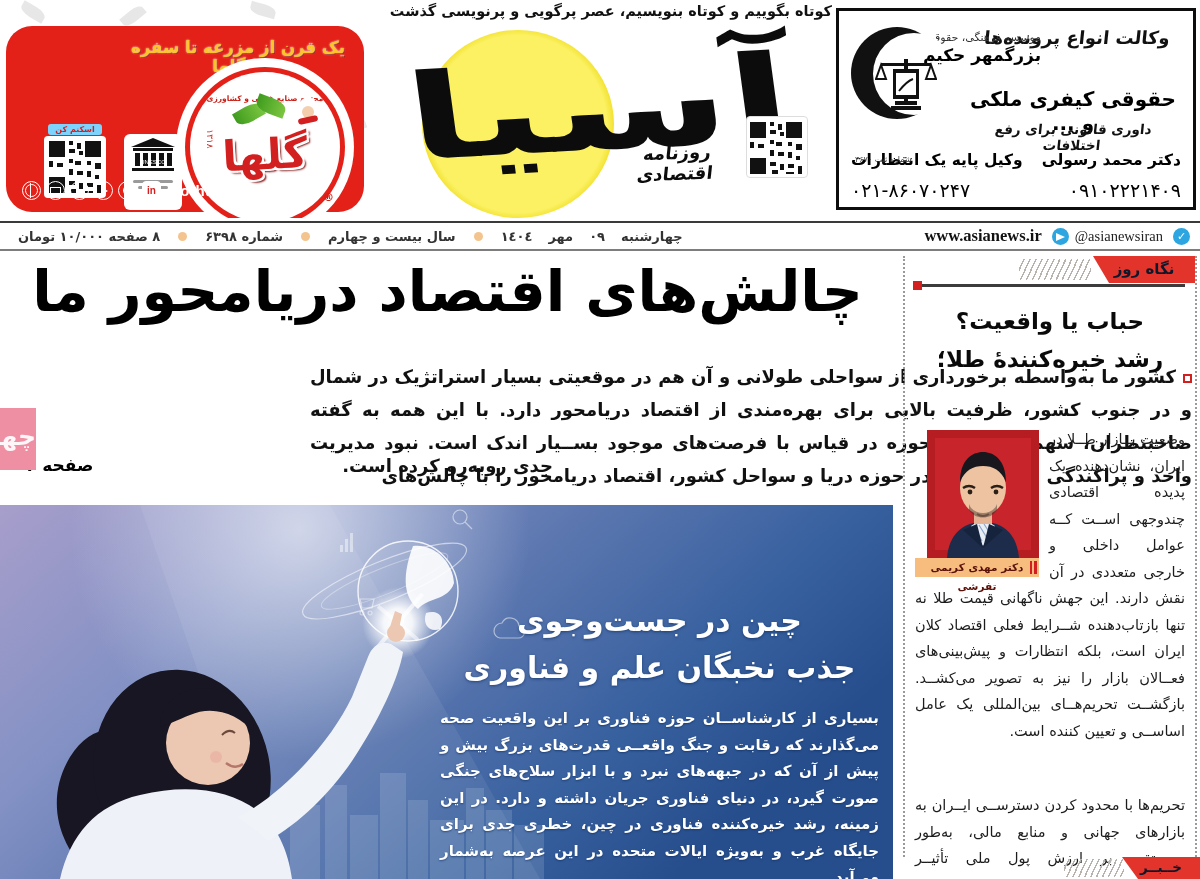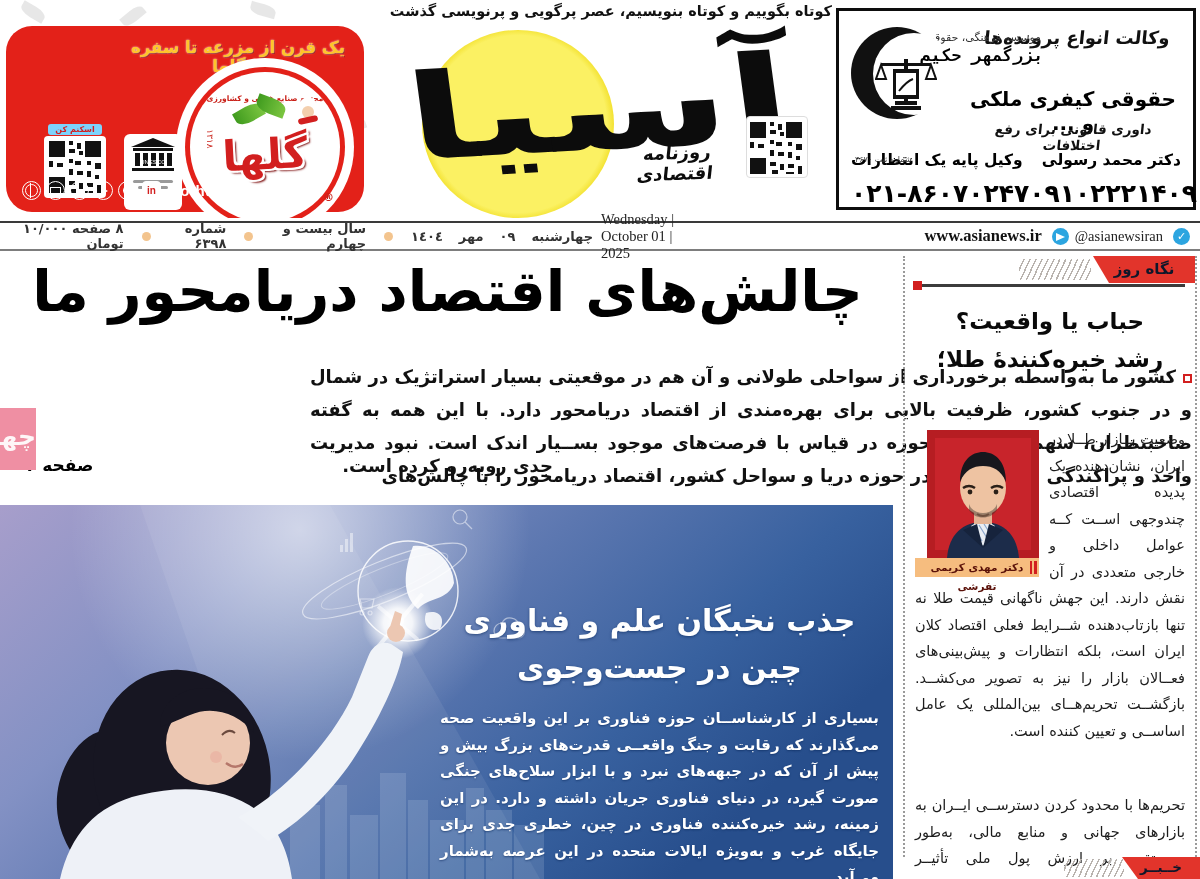--- a/index.html
+++ b/index.html
@@ -72,25 +72,25 @@
   }
   .asia-sub { position:absolute; left:232px; top:142px; width:140px; text-align:center;
     font-size:18px; font-weight:bold; color:#0c0c0c; transform:skewX(-8deg) rotate(-2deg); }
 
   
   .legal-ad { position:absolute; left:836px; top:8px; width:360px; height:202px; border:3px solid #0d0d0d; background:#fff; }
   .legal-line1 { position:absolute; right:16px; top:16px; width:200px; text-align:center; font-size:18px; font-weight:bold; color:#111; transform:skewX(-6deg); }
   .legal-line2 { position:absolute; right:10px; top:76px; width:220px; text-align:center; font-size:20px; font-weight:bold; color:#000; }
   .legal-line3 { position:absolute; right:18px; top:110px; width:205px; text-align:center; font-size:13.5px; font-weight:bold; color:#111; transform:skewX(-6deg); }
   .legal-row { position:absolute; left:12px; right:12px; top:140px; display:flex; justify-content:space-between; font-size:15.5px; font-weight:bold; color:#000; }
-  .legal-phones { position:absolute; left:12px; right:12px; top:168px; display:flex; justify-content:space-between; font-size:25px; font-weight:bold; color:#000; direction:ltr; }
+  .legal-phones { position:absolute; left:12px; right:12px; top:168px; display:flex; justify-content:space-between; font-size:19px; font-weight:normal; color:#000; direction:ltr; }
   .legal-logo { position:absolute; left:12px; top:10px; width:135px; height:135px; }
   .crescent { position:absolute; left:0; top:6px; width:92px; height:92px; border-radius:50%; background:#111; }
   .crescent:after { content:""; position:absolute; left:22px; top:6px; width:82px; height:82px; border-radius:50%; background:#fff; }
-  .legal-name { position:absolute; left:66px; top:24px; width:130px; font-size:17px; font-weight:bold; color:#000; text-align:center;font-family:Liberation Mono, monospace; }
+  .legal-name { position:absolute; left:66px; top:24px; width:130px; font-size:17px; font-weight:bold; color:#000; text-align:center; }
   .legal-inst { position:absolute; left:70px; top:10px; width:120px; font-size:11px; color:#333; text-align:right; }
   .legal-reg { position:absolute; left:4px; bottom:-8px; font-size:8px; color:#333; }
   .scales { position:absolute; left:24px; top:34px; }
 
   
   .date-bar {
     position:absolute; left:0; top:221px; width:1200px; height:30px;
     border-top:2px solid #3a3a3a; border-bottom:2px solid #7d7d7d;
     display:flex; align-items:center; justify-content:space-between; padding:0 10px; background:#fff;
   }
@@ -273,21 +273,20 @@
         <path d="M24,36 q8,-10 14,-12" stroke="#111" stroke-width="2" fill="none"></path>
         <rect x="20" y="46" width="22" height="4" fill="#111"></rect>
         <rect x="16" y="51" width="30" height="4" fill="#111"></rect>
       </svg>
       <div class="legal-reg">شماره ثبت ۳۶۷۰</div>
     </div>
   </div>
 
   <div class="date-bar">
     <div class="db-left">
-      <span class="db-date en">Wednesday | October 01 | 2025</span>
       <span class="db-site en">www.asianews.ir</span>
       <span class="badge tg"></span>
       <span class="db-handle en">@asianewsiran</span>
       <span class="badge check"></span>
     </div>
     <div class="db-right">
       <span class="db-item">چهارشنبه</span>
       <span class="db-item">۰۹</span>
       <span class="db-item">مهر</span>
       <span class="db-item">١٤٠٤</span>
@@ -375,22 +374,22 @@
         <path d="M226,258 q9,7 17,1" stroke="#b5776a" stroke-width="2.4" fill="none"></path>
         <circle cx="216" cy="252" r="6" fill="#e79a90" opacity="0.35"></circle>
         <path d="M60,374 C70,330 96,300 140,290 C190,278 232,286 258,306 C276,320 288,344 292,374 Z" fill="#eef1f7"></path>
         <path d="M238,312 C278,292 328,242 352,192 L368,152 C372,141 381,135 391,139 L403,147 C399,172 380,214 352,256 C330,288 300,318 268,336 C255,324 245,318 238,312 Z" fill="#f0f3f8"></path>
         <circle cx="396" cy="128" r="9" fill="#ecc7b2"></circle>
         <path d="M390,122 l5,-16 l7,3 l-3,15 Z" fill="#ecc7b2"></path>
       </g>
     </svg>
     <div class="photo-overlay">
       <div class="ps-title">
+        <div>چین در جست‌وجوی</div>
         <div>جذب نخبگان علم و فناوری</div>
-        <div>چین در جست‌وجوی</div>
       </div>
       <div class="ps-body">بسیاری از کارشناســان حوزه فناوری بر این واقعیت صحه می‌گذارند که رقابت و جنگ واقعــی قدرت‌های بزرگ بیش و پیش از آن که در جبهه‌های نبرد و با ابزار سلاح‌های جنگی صورت گیرد، در دنیای فناوری جریان داشته و دارد. در این زمینه، رشد خیره‌کننده فناوری در چین، خطری جدی برای جایگاه غرب و به‌ویژه ایالات متحده در این عرصه به‌شمار می‌آید.</div>
 
     </div>
   </div>
 
   <div class="col">
     <div class="sec-banner">
       <div class="hatch"></div>
       <div class="sec-label">نگاه روز</div>

